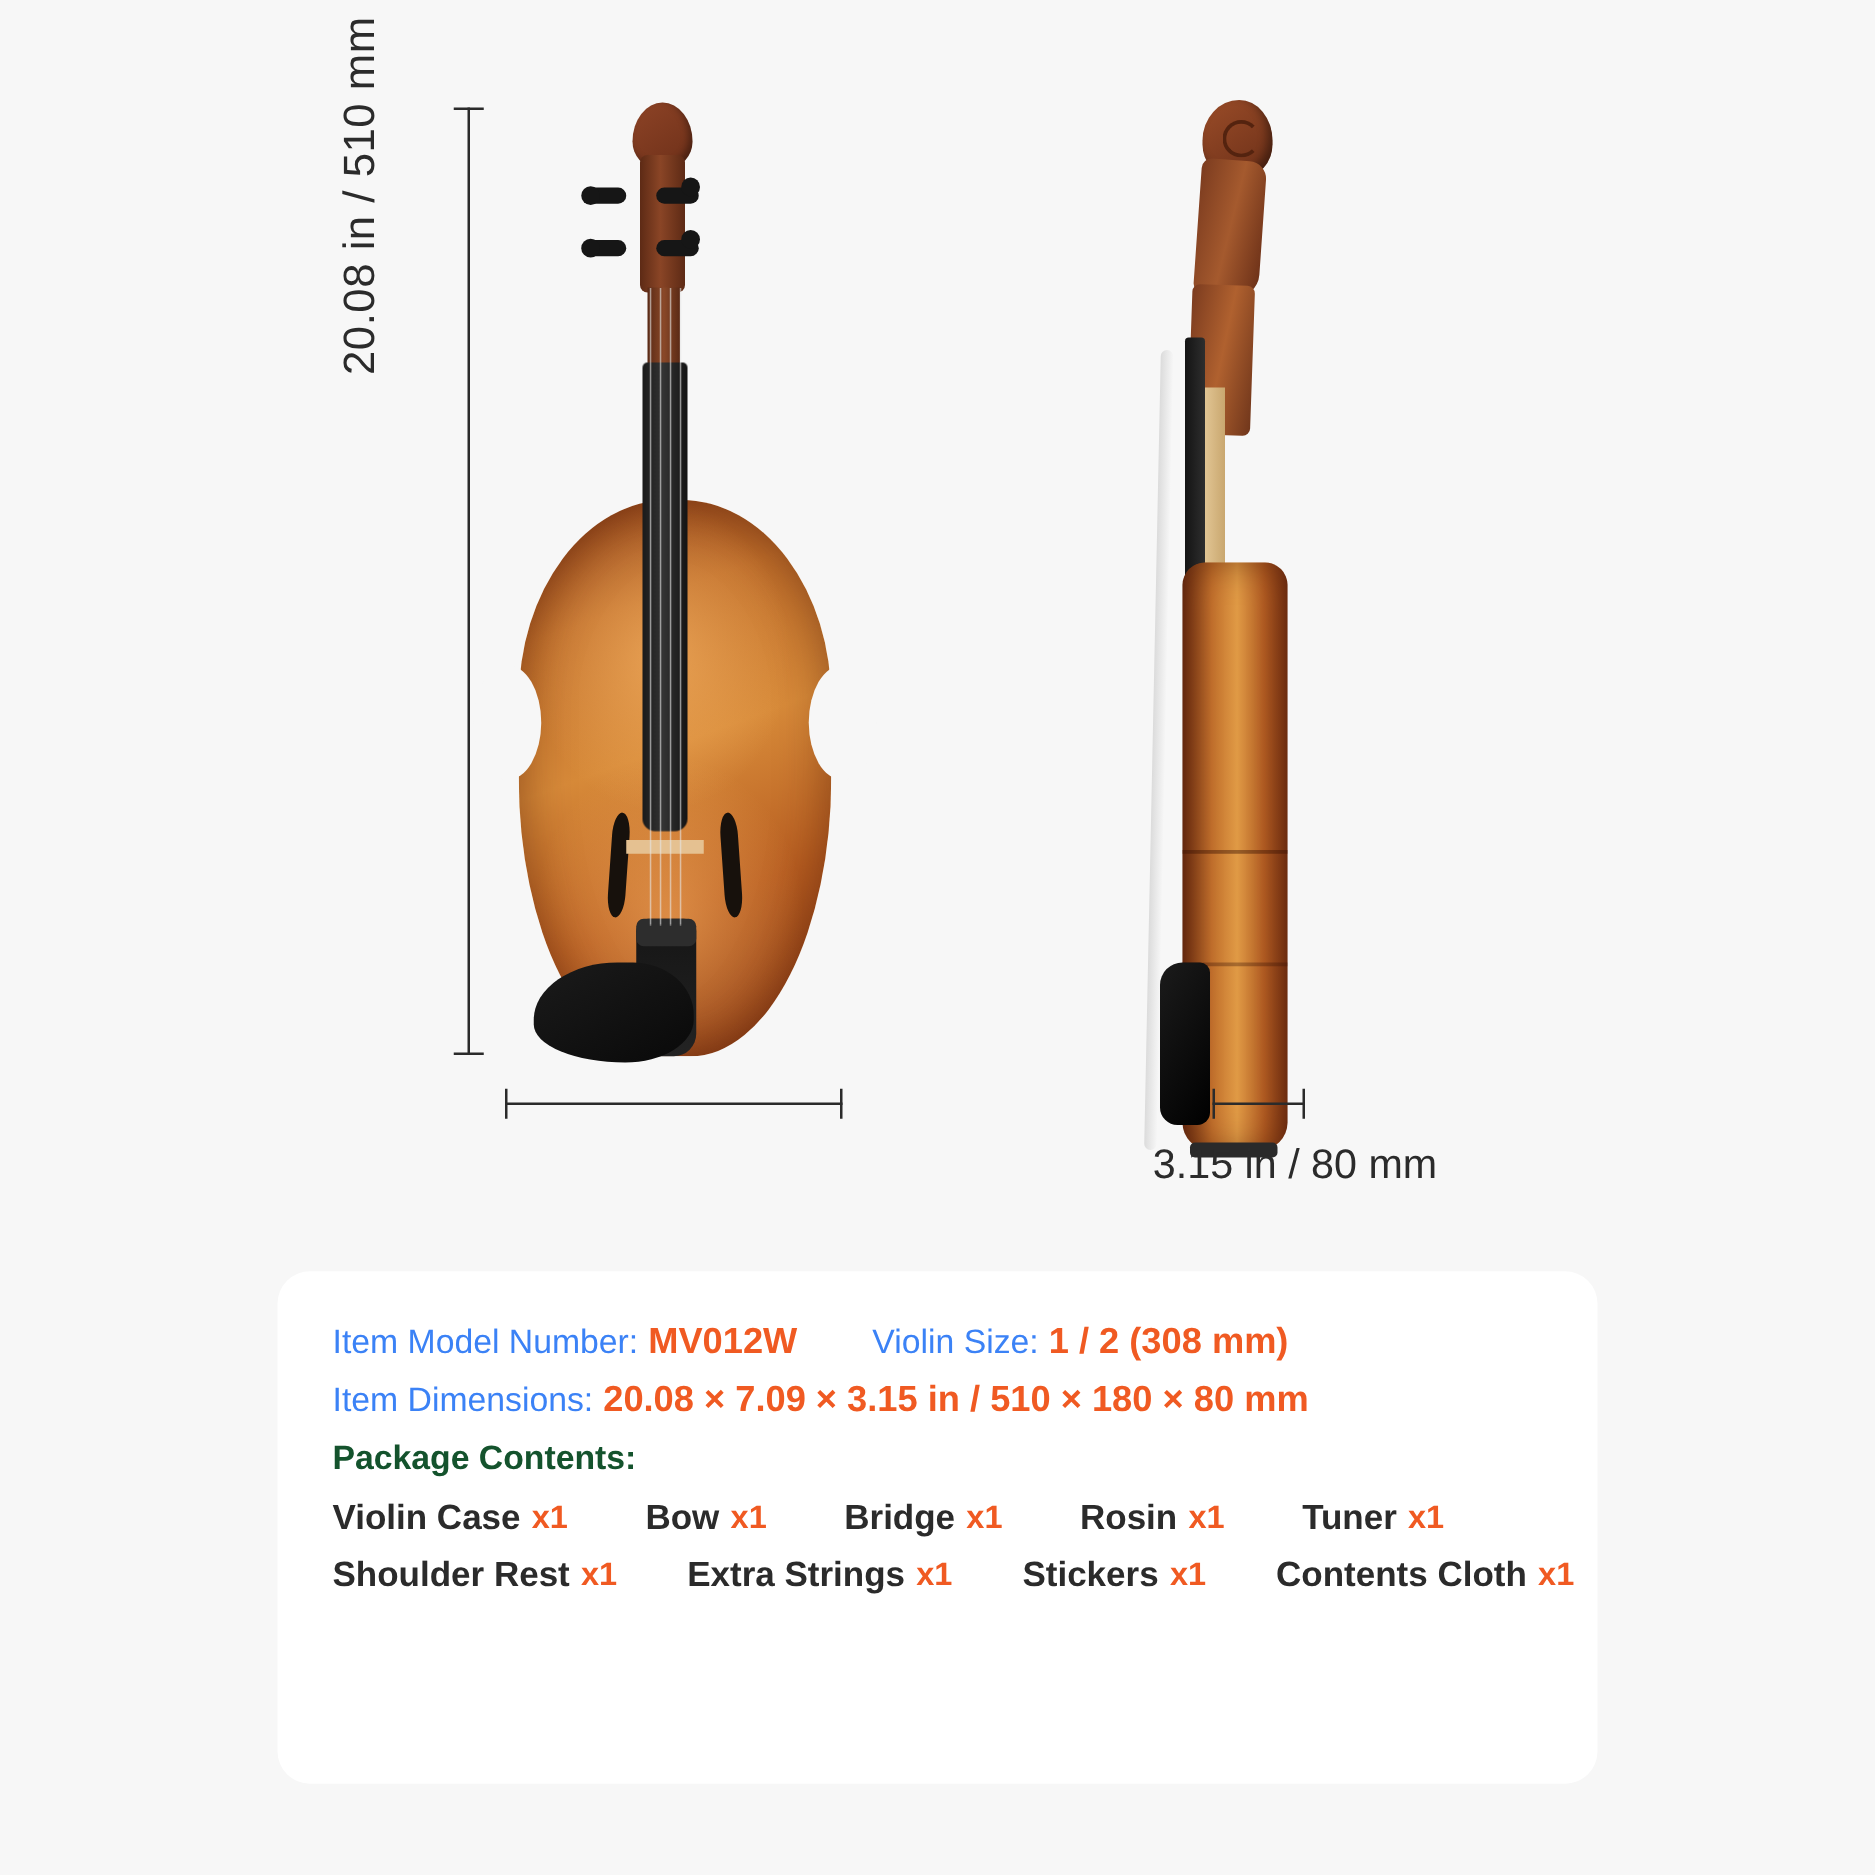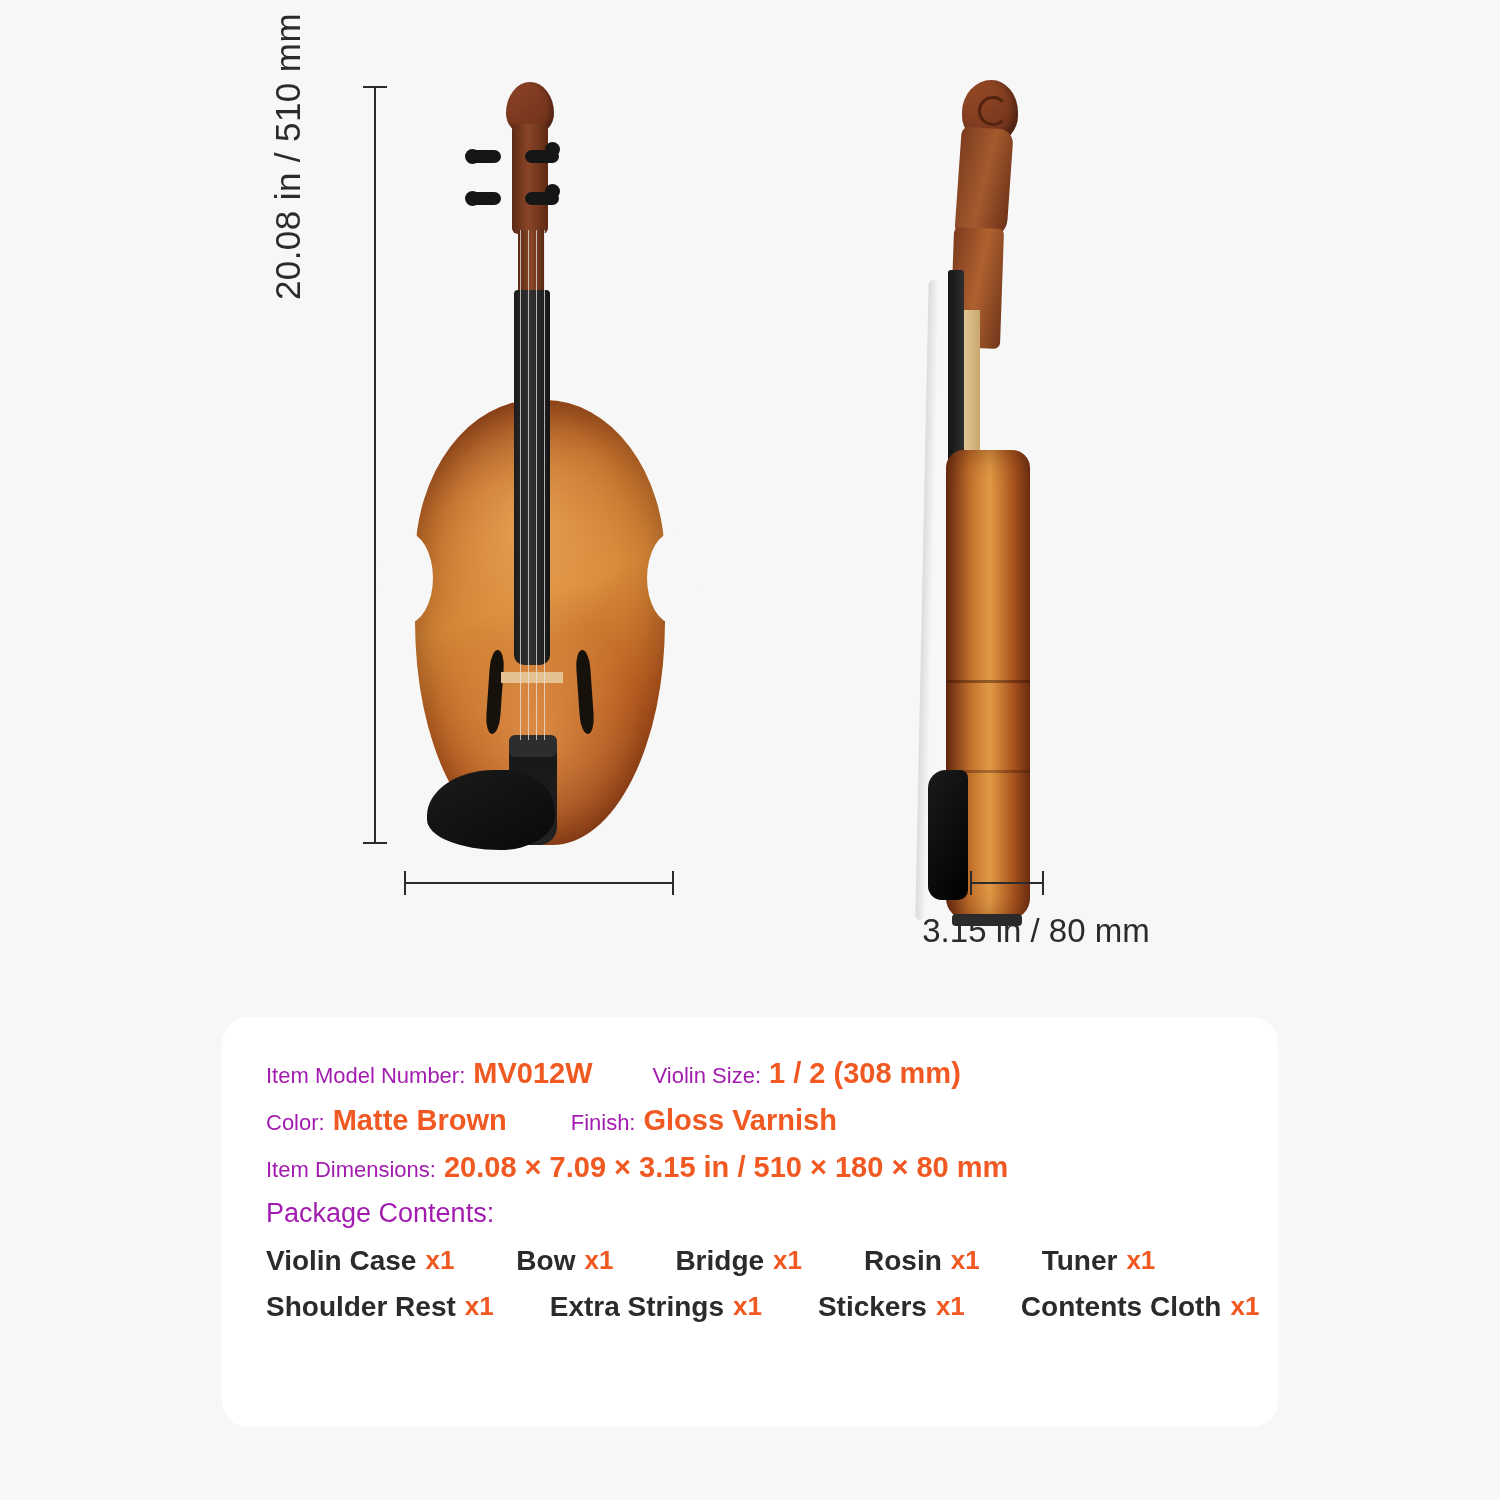--- a/index.html
+++ b/index.html
@@ -321,37 +321,38 @@
     box-sizing: border-box;
     padding: 40px 44px 30px 44px;
   }
   .spec-row {
     display: flex;
     align-items: baseline;
     margin-bottom: 14px;
     white-space: nowrap;
   }
   .lbl {
-    font-size: 22px;
-    color: #a21caf;
+    font-size: 27px;
+    color: #3b82f6;
   }
   .val {
     font-size: 29px;
     font-weight: bold;
     color: #f05a22;
     margin-left: 8px;
   }
   .gap-a { margin-left: 60px; }
   .gap-b { margin-left: 64px; }
   .gap-c { margin-left: 68px; }
 
   .pkg-title {
     font-size: 27px;
-    color: #a21caf;
+    color: #14532d;
     margin-bottom: 16px;
+    font-weight: bold;
   }
   .pkg-row {
     display: flex;
     align-items: baseline;
     margin-bottom: 14px;
     white-space: nowrap;
   }
   .pkg-item {
     display: flex;
     align-items: flex-start;
@@ -429,26 +430,20 @@
 
   <div class="spec-card">
 
     <div class="spec-row">
       <span class="lbl">Item Model Number:</span>
       <span class="val">MV012W</span>
       <span class="lbl gap-a">Violin Size:</span>
       <span class="val">1 / 2 (308 mm)</span>
     </div>
 
-    <div class="spec-row">
-      <span class="lbl">Color:</span>
-      <span class="val">Matte Brown</span>
-      <span class="lbl gap-b">Finish:</span>
-      <span class="val">Gloss Varnish</span>
-    </div>
 
 
     <div class="spec-row">
       <span class="lbl">Item Dimensions:</span>
       <span class="val">20.08 × 7.09 × 3.15 in / 510 × 180 × 80 mm</span>
     </div>
 
     <div class="pkg-title">Package Contents:</div>
 
     <div class="pkg-row">

